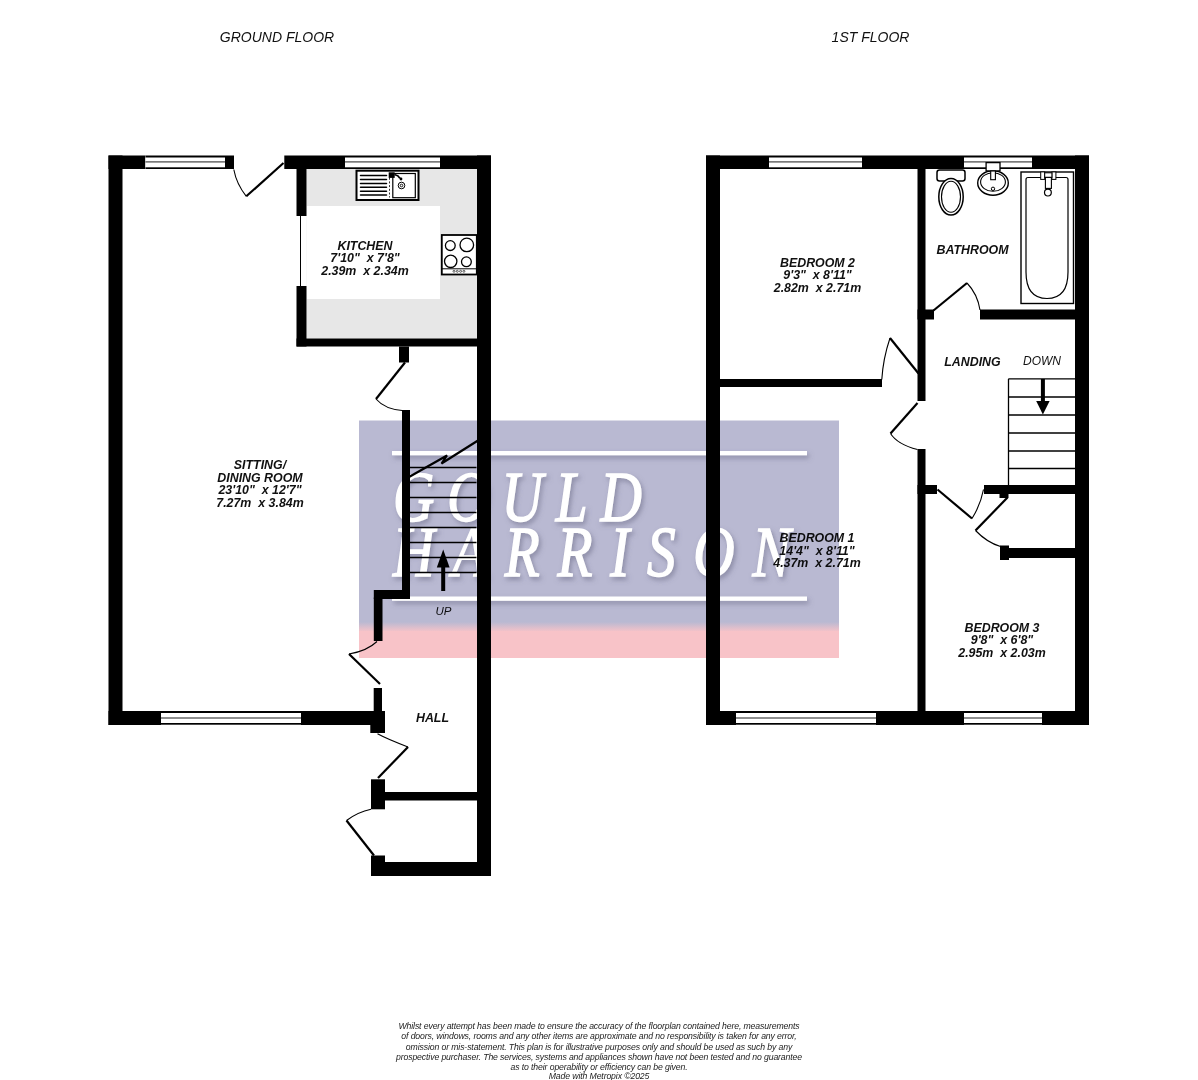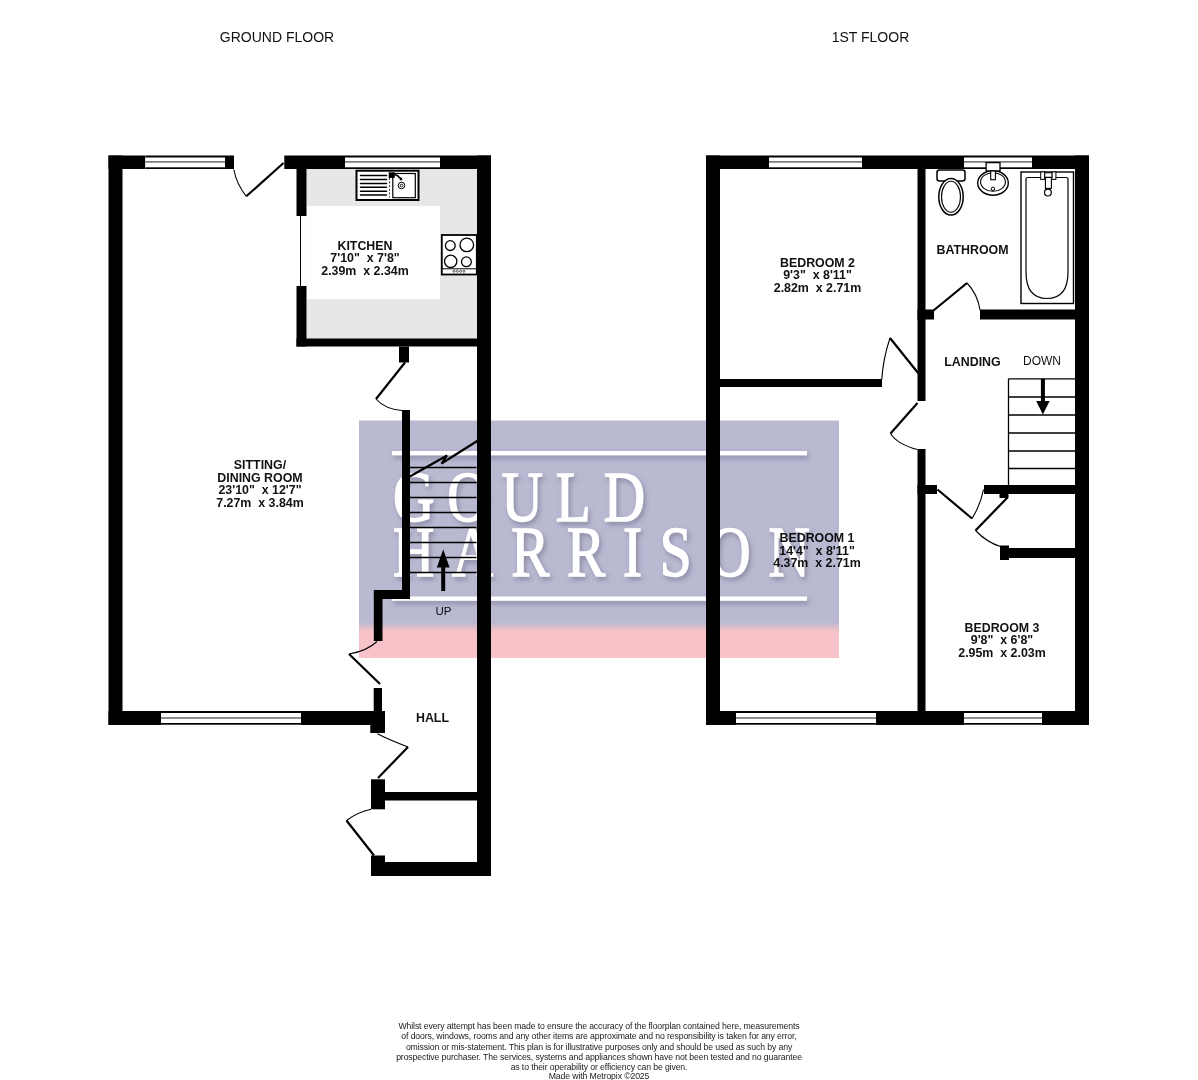--- a/index.html
+++ b/index.html
@@ -1,16 +1,16 @@
 <!DOCTYPE html>
 <html><head>
 <meta charset="utf-8">
 <style>
   html,body{margin:0;padding:0;background:#fff;width:1198px;height:1080px;overflow:hidden;}
-  #wrap{position:relative;width:1198px;height:1080px;font-family:"Liberation Sans",sans-serif;}
+  #wrap{position:relative;width:1198px;height:1080px;font-family:"Liberation Sans",sans-serif;font-style:italic;}
   svg{position:absolute;left:0;top:0;}
   #wm{mix-blend-mode:multiply;}
 </style>
 </head>
 <body>
 <div id="wrap">
 <svg id="plan" width="1198" height="1080" viewBox="0 0 1198 1080">
   <rect width="1198" height="1080" fill="#fff"></rect>
 
   <rect x="306.5" y="169" width="170.5" height="169.5" fill="#e7e7e7"></rect>

